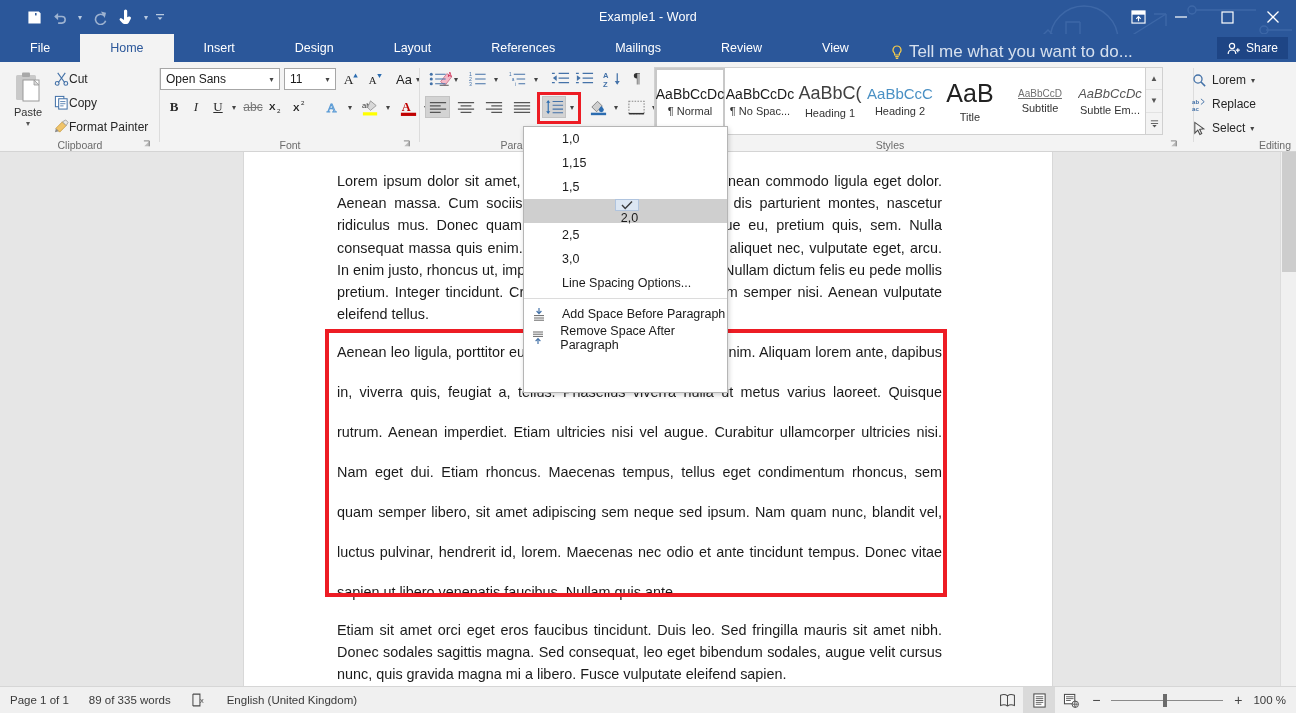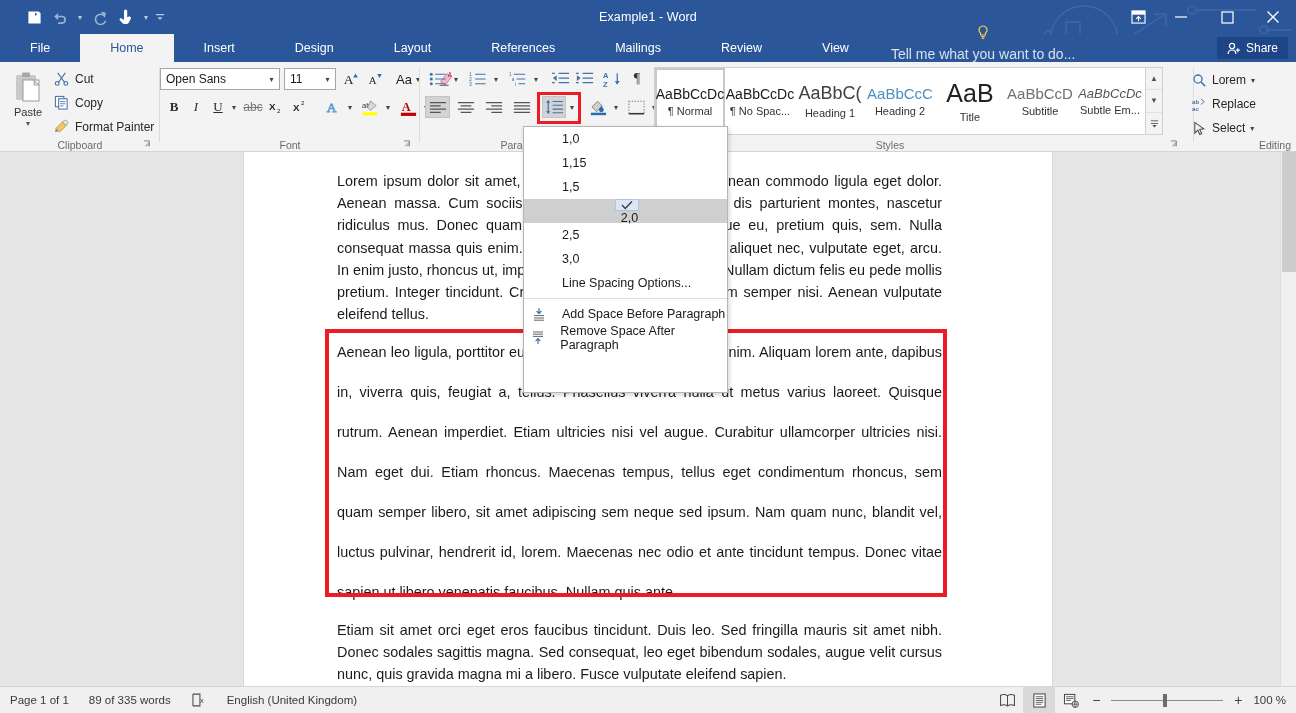--- a/index.html
+++ b/index.html
@@ -36,21 +36,21 @@
   
   .tabstrip {
     position: absolute; top: 34px; left: 0; width: 1296px; height: 28px;
     background: #2b579a; color: #ffffff; display: flex; align-items: flex-end;
   }
   .tab {
     height: 28px; padding: 0 30px; display: flex; align-items: center;
     font-size: 12.5px; color: #ffffff; white-space: nowrap;
   }
   .tab.active { background: #f3f3f3; color: #2b579a; }
-  .tellme { display: flex; align-items: center; gap: 6px; padding-left: 12px; font-size: 14px; color: #d6e0ee; font-style: normal; flex-direction: column; }
+  .tellme { display: flex; align-items: center; gap: 6px; padding-left: 12px; font-size: 17px; color: #d6e0ee; font-style: normal; }
   .bulb { display: inline-block; }
   .share-btn {
     position: absolute; right: 8px; top: 3px; height: 22px; padding: 0 10px;
     display: flex; align-items: center; gap: 5px;
     background: #1e4585; color: #fff; font-size: 12px;
   }
 
   
   .ribbon {
     position: absolute; top: 62px; left: 0; width: 1296px; height: 90px;
@@ -66,21 +66,21 @@
 
   
   .paste-btn {
     position: absolute; left: 6px; top: 5px; width: 44px; height: 74px;
     display: flex; flex-direction: column; align-items: center; justify-content: flex-start;
     font-size: 11px; color: #333; padding-top: 4px;
   }
   .paste-label { margin-top: 3px; font-size: 11px; }
   .paste-caret { font-size: 8px; color: #555; margin-top: 1px; }
   .cb-item {
-    position: absolute; left: 52px; height: 21px; display: flex; align-items: center; gap: 6px;
+    position: absolute; left: 52px; height: 21px; display: flex; align-items: center; 
     font-size: 12px; color: #262626; padding-left: 2px;
   }
 
   
   .rbtn {
     position: absolute; display: flex; align-items: center; justify-content: center;
     height: 22px; color: #2c2c2c;
   }
   .rbtn.sel { background: #d3d3d3; border: 1px solid #c3c3c3; }
   .caret { font-size: 8px; color: #444; }
@@ -613,21 +613,21 @@
       </div>
       <div class="style-item">
         <span class="style-preview" style="color:#4a90c4; font-size:15px;">AaBbCcC</span>
         <span class="style-name">Heading 2</span>
       </div>
       <div class="style-item">
         <span class="style-preview" style="font-size:25px; color:#222;">AaB</span>
         <span class="style-name">Title</span>
       </div>
       <div class="style-item">
-        <span class="style-preview" style="color:#707070; font-size:15px;">AaBbCcD</span>
+        <span class="style-preview" style="color:#707070; font-size:10px;text-decoration:underline;">AaBbCcD</span>
         <span class="style-name">Subtitle</span>
       </div>
       <div class="style-item">
         <span class="style-preview" style="font-style:italic; color:#555; font-size:13px;">AaBbCcDc</span>
         <span class="style-name">Subtle Em...</span>
       </div>
     </div>
     <div class="gallery-scroll">
       <div class="gs-btn">▲</div>
       <div class="gs-btn">▼</div>

